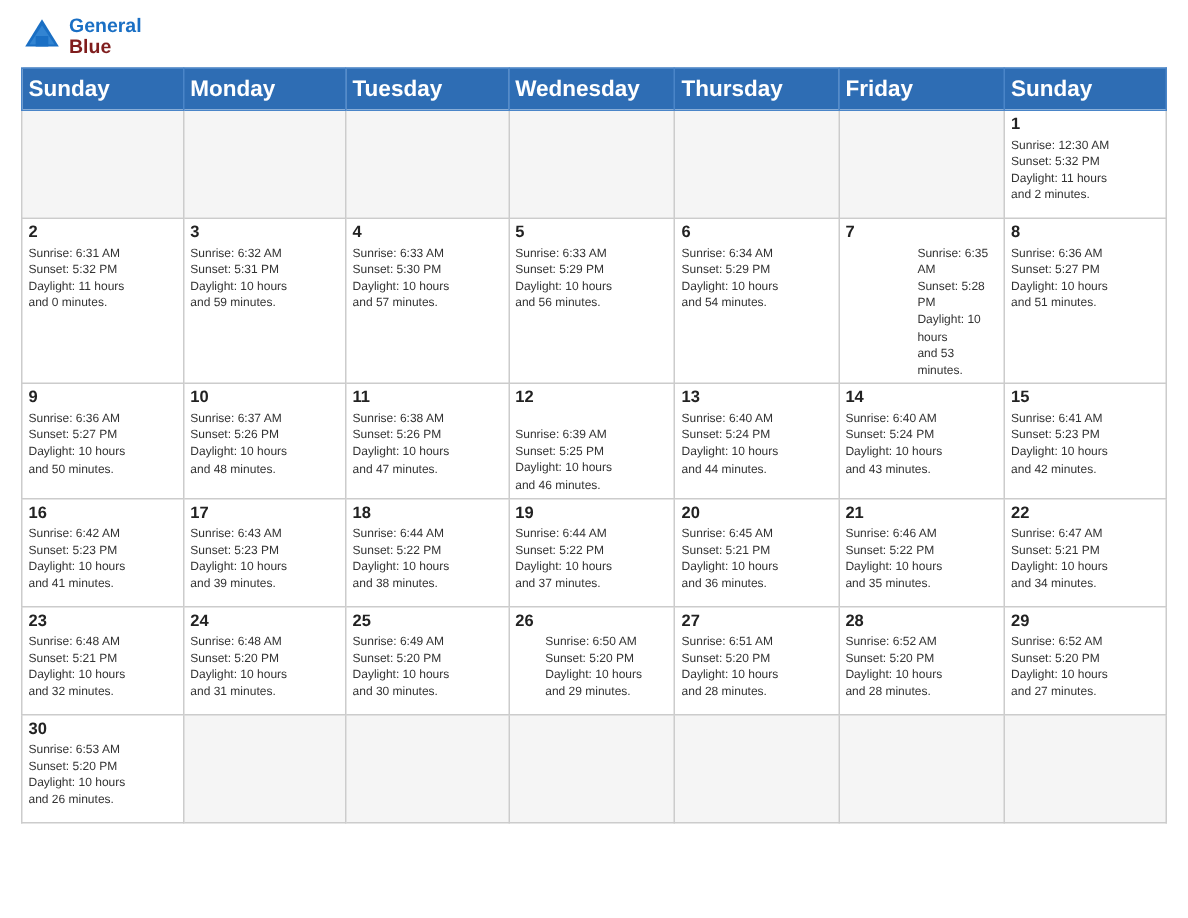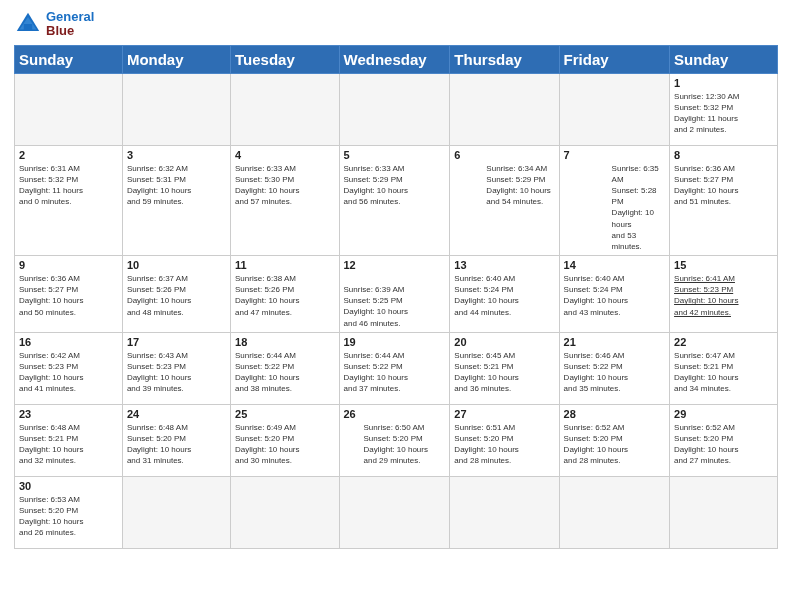--- a/index.html
+++ b/index.html
@@ -168,21 +168,21 @@
           </td>
           <td>
             <span class="day-number">5</span>
             <div class="day-info" style="white-space: pre-line;">Sunrise: 6:33 AM
 Sunset: 5:29 PM
 Daylight: 10 hours
 and 56 minutes.</div>
           </td>
           <td>
             <span class="day-number">6</span>
-            <div class="day-info" style="white-space: pre-line; margin-left: 32px;">Sunrise: 6:34 AM
+            <div class="day-info" style="white-space: pre-line;">Sunrise: 6:34 AM
 Sunset: 5:29 PM
 Daylight: 10 hours
 and 54 minutes.</div>
           </td>
           <td>
             <span class="day-number">7</span>
             <div class="day-info" style="white-space: pre-line; margin-left: 48px;">Sunrise: 6:35 AM
 Sunset: 5:28 PM
 Daylight: 10 hours
 and 53 minutes.</div>
@@ -233,21 +233,21 @@
           </td>
           <td>
             <span class="day-number">14</span>
             <div class="day-info" style="white-space: pre-line;">Sunrise: 6:40 AM
 Sunset: 5:24 PM
 Daylight: 10 hours
 and 43 minutes.</div>
           </td>
           <td>
             <span class="day-number">15</span>
-            <div class="day-info" style="white-space: pre-line; text-decoration: underline;">Sunrise: 6:41 AM
+            <div class="day-info" style="white-space: pre-line;">Sunrise: 6:41 AM
 Sunset: 5:23 PM
 Daylight: 10 hours
 and 42 minutes.</div>
           </td>
         </tr>
         <tr>
           <td>
             <span class="day-number">16</span>
             <div class="day-info" style="white-space: pre-line;">Sunrise: 6:42 AM
 Sunset: 5:23 PM

